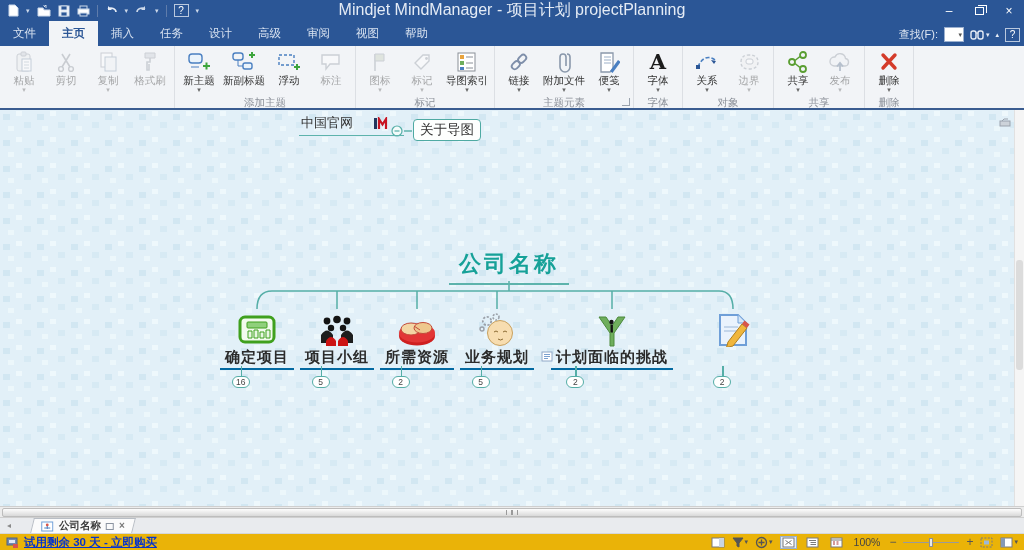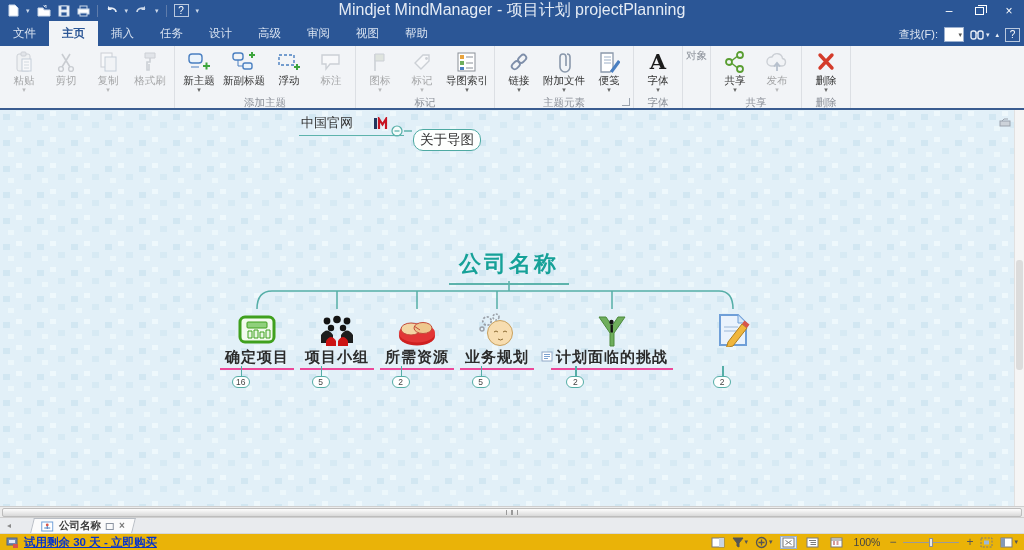--- a/index.html
+++ b/index.html
@@ -39,24 +39,24 @@
   .rgrouplabel { height:16px; font-size:10.5px; color:#8b9099; text-align:center; line-height:15px; position:relative; white-space:nowrap; }
   .launcher { position:absolute; right:0; top:3px; width:8px; height:8px; border-right:1px solid #9aa2ad; border-bottom:1px solid #9aa2ad; }
   .bigA { font-family:"DejaVu Serif","Liberation Serif",serif; font-size:21px; font-weight:bold; color:#1c1c1c; line-height:22px; }
 
   
   .canvas { position:absolute; top:110px; left:0; width:1014px; height:396px; background:#e2f0f8; overflow:hidden; }
   .canvas svg.bgpat { position:absolute; left:0; top:0; }
   .wires { position:absolute; left:0; top:0; pointer-events:none; }
   .central { position:absolute; left:509px; top:139px; transform:translateX(-50%); font-size:22px; font-weight:bold; color:#16a198; letter-spacing:3px; border-bottom:2px solid #5db3ac; padding:0 10px 4px; white-space:nowrap; }
   .floating { position:absolute; left:299px; top:4px; display:flex; align-items:center; gap:20px; border-bottom:1.5px solid #5db3ac; padding:0 16px 3px 2px; font-size:13px; color:#333; white-space:nowrap; }
-  .callout { position:absolute; left:413px; top:9px; width:68px; height:22px; border:1.5px solid #4faaa3; border-radius:10px; background:#fdfffe; display:flex; align-items:center; justify-content:center; font-size:13.5px; color:#333; white-space:nowrap;margin-top:10px; }
+  .callout { position:absolute; left:413px; top:9px; width:68px; height:22px; border:1.5px solid #4faaa3; border-radius:4px; background:#fdfffe; display:flex; align-items:center; justify-content:center; font-size:13.5px; color:#333; white-space:nowrap; }
   .topic { position:absolute; top:199px; transform:translateX(-50%); display:flex; flex-direction:column; align-items:center; }
   .ticon { height:38px; display:flex; align-items:flex-end; justify-content:center; }
-  .tlabel { font-size:15px; font-weight:bold; color:#2b2b2b; letter-spacing:1px; border-bottom:2px solid #ec4899; padding:1px 5px 1px; white-space:nowrap; position:relative;text-align:center; }
+  .tlabel { font-size:15px; font-weight:bold; color:#2b2b2b; letter-spacing:1px; border-bottom:2px solid #0369a1; padding:1px 5px 1px; white-space:nowrap; position:relative;text-align:center; }
   .tdrop { position:absolute; top:57px; left:calc(28% ); width:1.5px; height:11px; background:#55aea7; }
   .toval { position:absolute; top:67px; left:28%; transform:translateX(-50%); min-width:18px; height:12px; border:1px solid #55aea7; border-radius:7px; background:#fff; font-size:8.5px; color:#444; display:flex; align-items:center; justify-content:center; padding:0 3px; }
   .note-chip { position:absolute; right:-19px; bottom:3px; }
   .corner-tool { position:absolute; right:3px; top:3px; }
 
   
   .vscroll { position:absolute; top:110px; right:0; width:10px; height:396px; background:#f5f5f5; border-left:1px solid #e1e1e1; }
   .vthumb { position:absolute; left:1px; width:7px; top:150px; height:110px; background:#dcdcdc; border-radius:3px; }
   .hscroll { position:absolute; top:506px; left:0; width:1024px; height:12px; background:#ececec; border-top:1px solid #cfcfcf; border-bottom:1px solid #cfcfcf; }
   .hthumb { position:absolute; left:2px; right:2px; top:1px; height:9px; background:linear-gradient(#fdfdfd,#d9d9d9); border:1px solid #bdbdbd; border-radius:2px; display:flex; align-items:center; justify-content:center; gap:2px; }
@@ -358,20 +358,43 @@
               <span class="bigA">A</span>
             </span>
           <span class="rlabel">字体</span>
           <span class="rcaret">▾</span>
         </div>
       </div>
       <div class="rgrouplabel">字体</div>
     </div>
 
     <div class="rgroup">
+      <div class="rbtns">
+        <div class="rbtn">
+          <span class="ricon">
+              <svg width="24" height="22">
+                <path d="M3 16 C7 5 15 5 20 9" fill="none" stroke="#4a7fc1" stroke-width="1.6" stroke-dasharray="4 2"></path>
+                <rect x="1" y="14" width="4" height="4" fill="#2b5696"></rect>
+                <path d="M21 10 l-5 -1 3 4z" fill="#2b5696"></path>
+              </svg>
+            </span>
+          <span class="rlabel">关系</span>
+          <span class="rcaret">▾</span>
+        </div>
+        <div class="rbtn disabled">
+          <span class="ricon">
+              <svg width="24" height="22">
+                <path d="M4 11 q0 -7 8 -7 q9 0 9 7 q0 7 -9 7 q-8 0 -8 -7z" fill="#eef1f5" stroke="#8fa0b8" stroke-width="1.4" stroke-dasharray="3 2"></path>
+                <rect x="9" y="8" width="7" height="5" rx="2" fill="#fff" stroke="#8fa0b8"></rect>
+              </svg>
+            </span>
+          <span class="rlabel">边界</span>
+          <span class="rcaret">▾</span>
+        </div>
+      </div>
       <div class="rgrouplabel">对象</div>
     </div>
 
     <div class="rgroup">
       <div class="rbtns">
         <div class="rbtn">
           <span class="ricon">
               <svg width="22" height="22">
                 <circle cx="5" cy="11" r="3" fill="none" stroke="#5a9e32" stroke-width="1.8"></circle>
                 <circle cx="16" cy="4" r="3" fill="none" stroke="#5a9e32" stroke-width="1.8"></circle>

